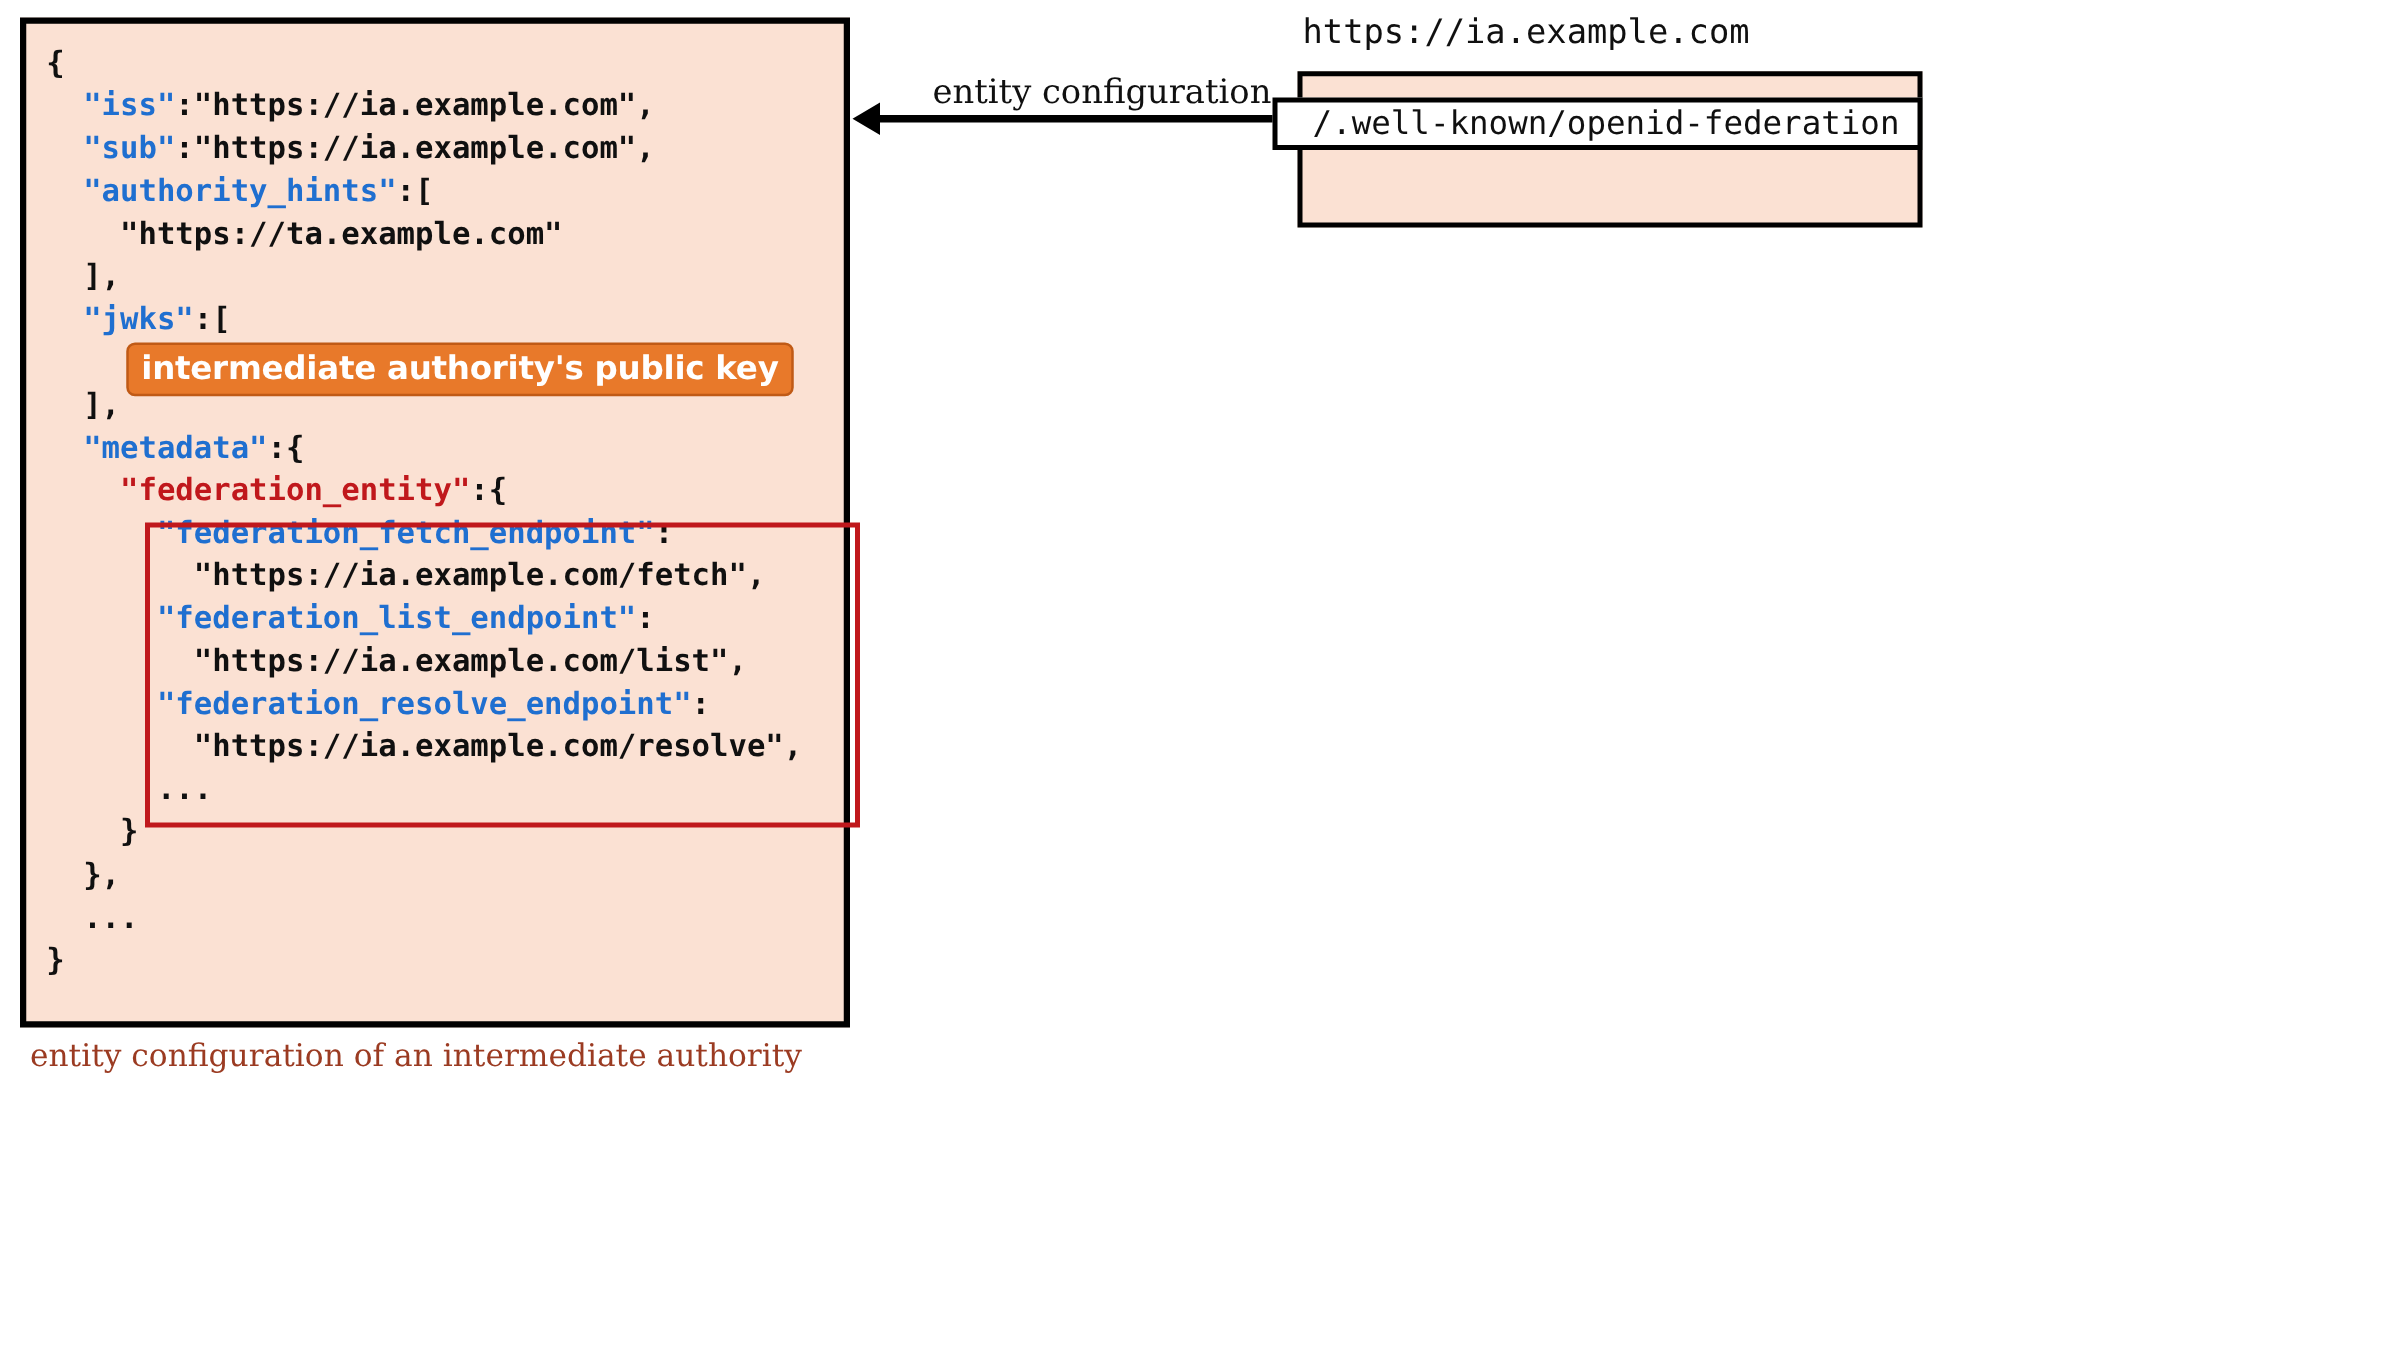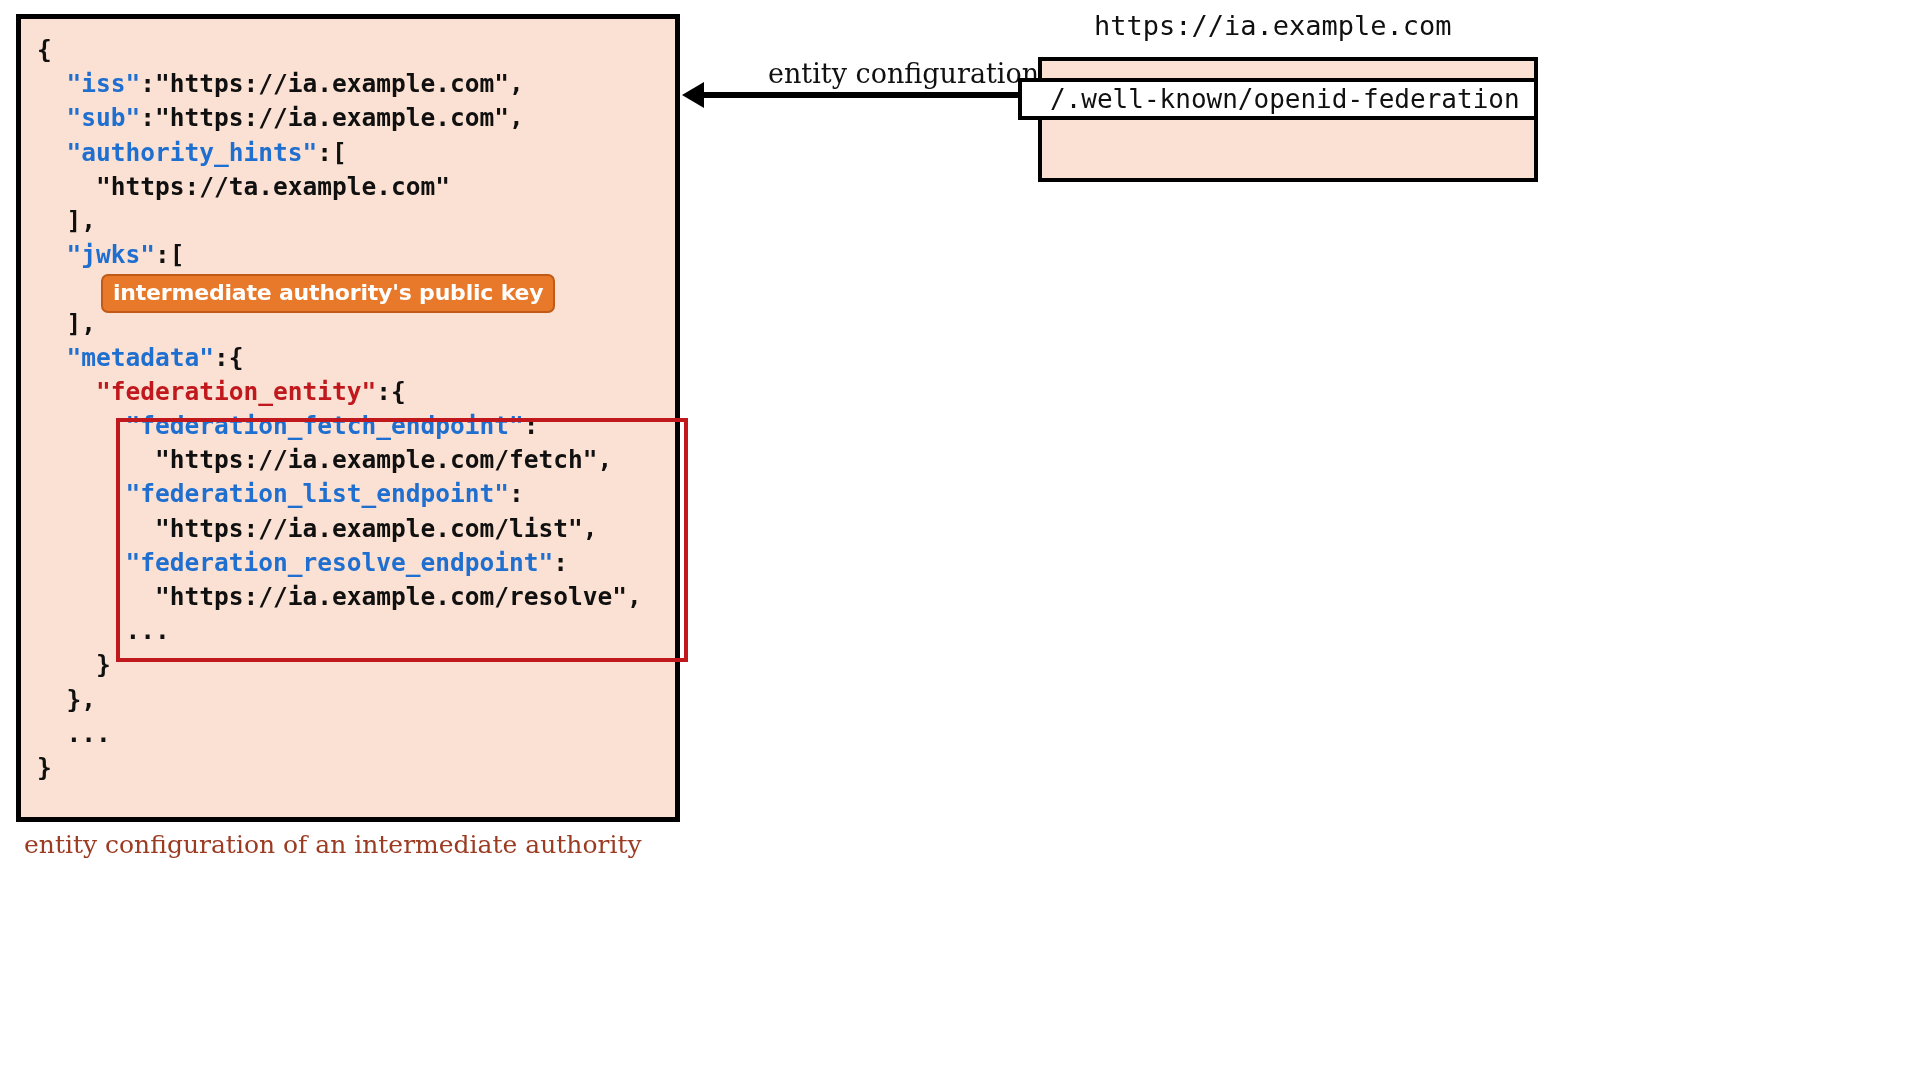--- a/index.html
+++ b/index.html
@@ -53,21 +53,21 @@
   .badge-line { display: block; height: 34.2px; padding-left: 16px; position: relative; }
   #key-badge {
     position: absolute;
     left: 80px;
     top: 2px;
     background: #e8792a;
     border: 2px solid #c05a16;
     border-radius: 7px;
     color: #ffffff;
     font-family: "DejaVu Sans", sans-serif;
-    font-size: 22px;
+    font-size: 26px;
     font-weight: bold;
     line-height: 1;
     padding: 6px 10px 7px 10px;
     white-space: nowrap;
     letter-spacing: -0.2px;
   }
 
   
   #endpoint-box {
     position: absolute;
@@ -87,21 +87,21 @@
     top: 830px;
     font-family: "DejaVu Serif", serif;
     font-size: 25px;
     color: #9b3b22;
     white-space: nowrap;
   }
 
   
   #wk-url {
     position: absolute;
-    left: 1094px;
+    left: 1042px;
     top: 10px;
     font-family: "DejaVu Sans Mono", monospace;
     font-size: 27px;
     color: #101010;
     white-space: nowrap;
   }
   #wk-panel {
     position: absolute;
     left: 1038px;
     top: 57px;
@@ -128,21 +128,21 @@
     font-size: 26px;
     color: #101010;
     padding-left: 8px;
     white-space: nowrap;
     margin-left: 20px;
   }
 
   
   #arrow-label {
     position: absolute;
-    left: 768px;
+    left: 746px;
     top: 58px;
     font-family: "DejaVu Serif", serif;
     font-size: 27px;
     color: #101010;
     white-space: nowrap;
   }
   #arrow-shaft {
     position: absolute;
     left: 700px;
     top: 92px;

